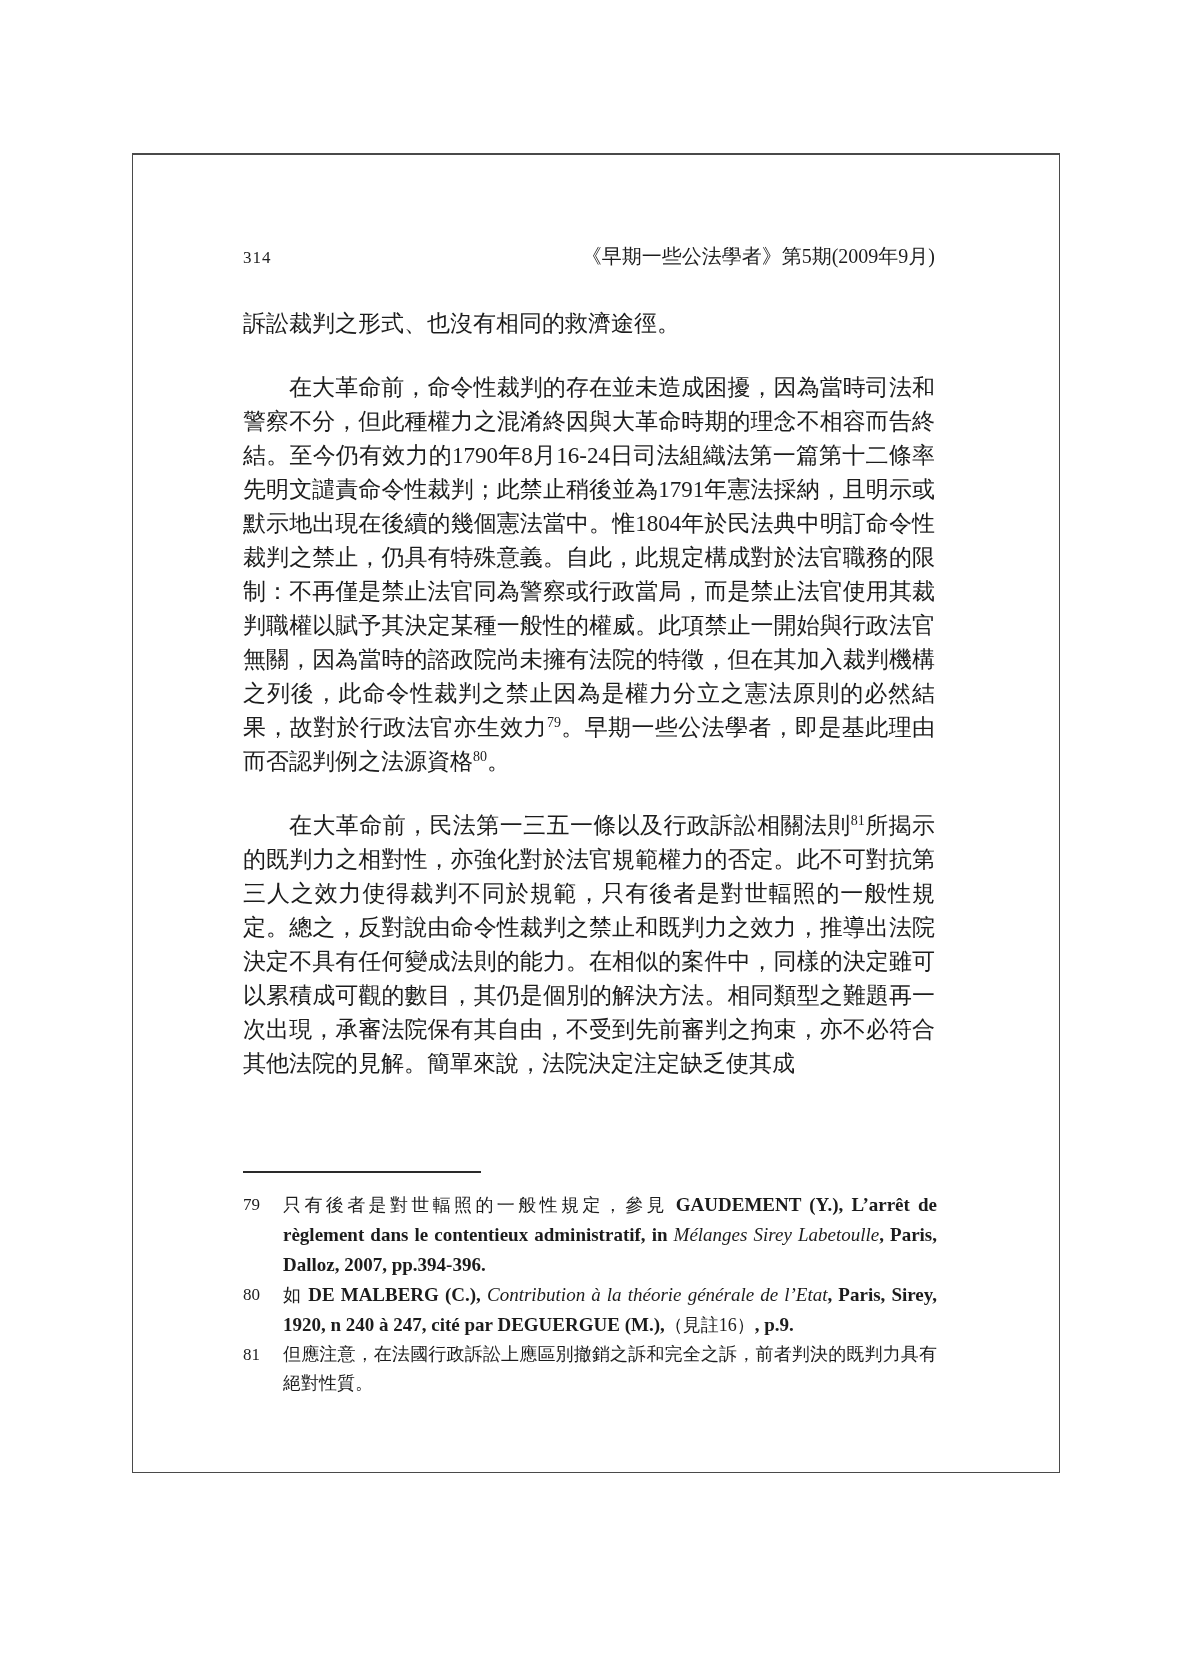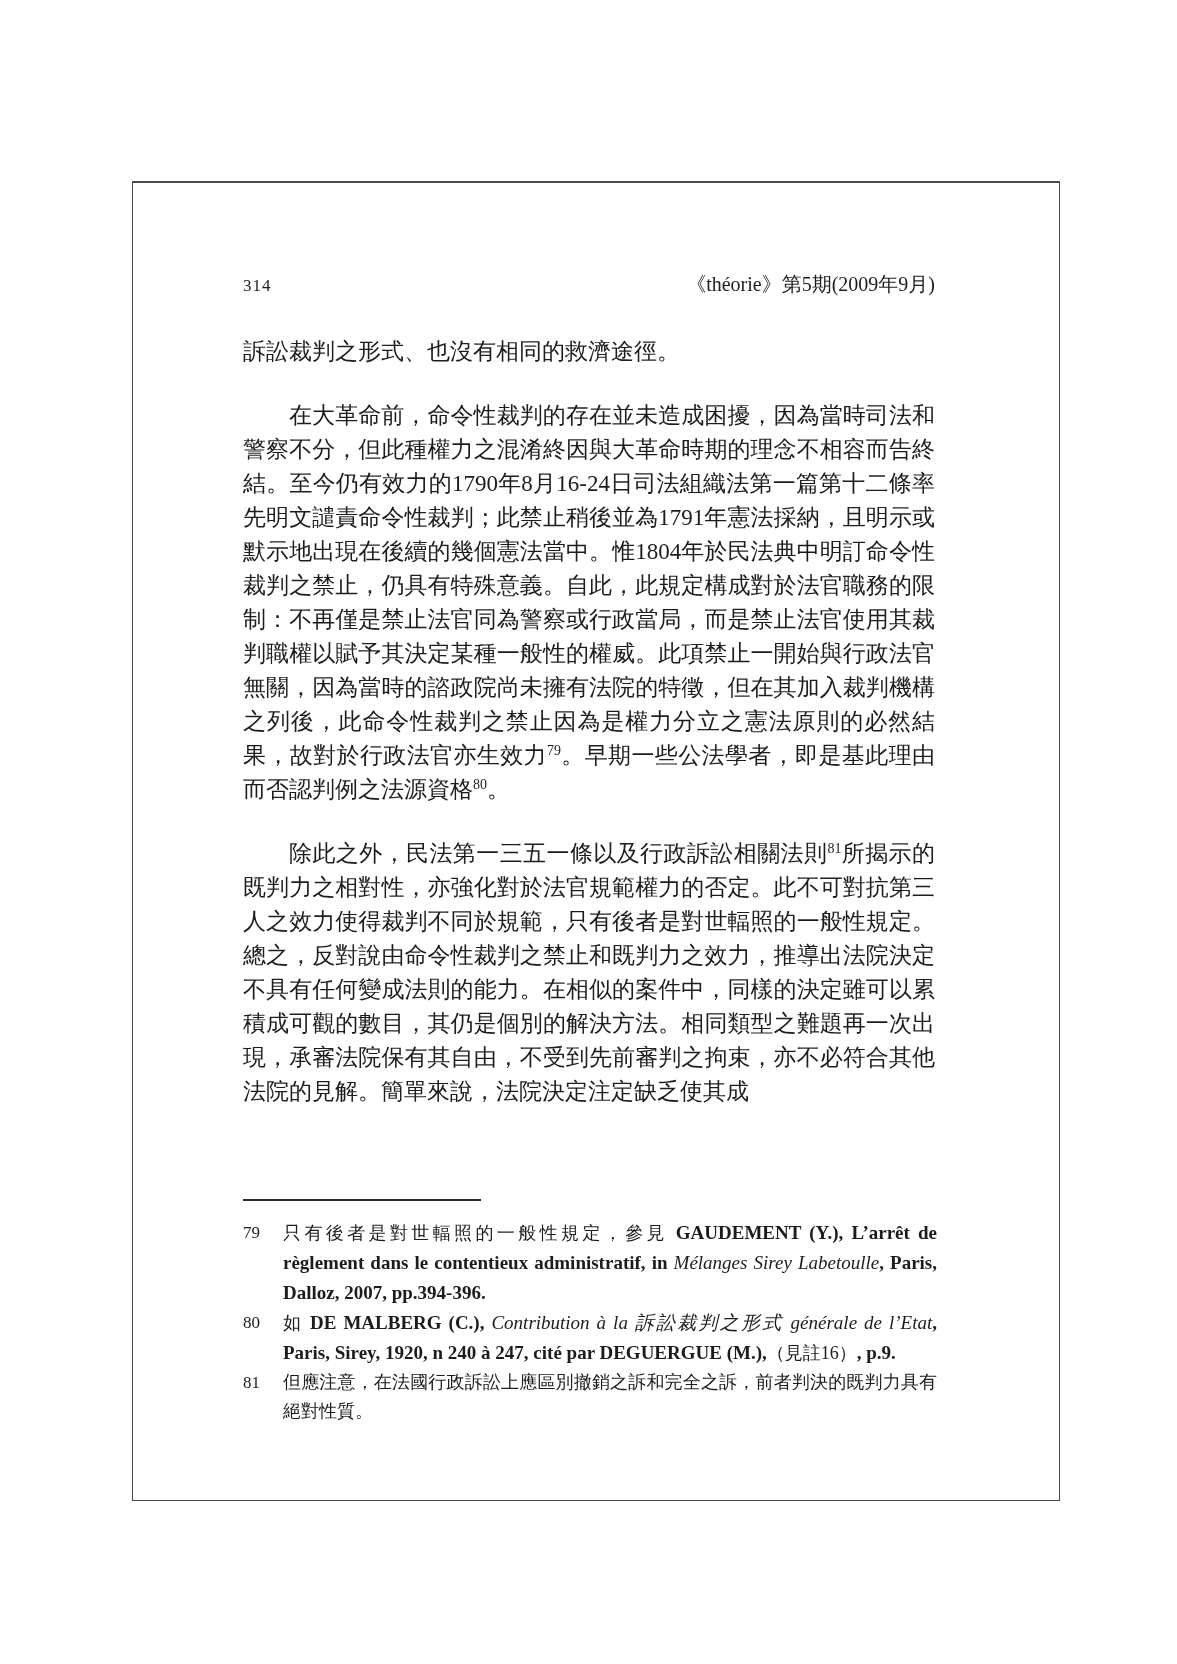--- a/index.html
+++ b/index.html
@@ -19,21 +19,20 @@
   .page-card {
     position: absolute;
     left: 132px;
     top: 153px;
     width: 928px;
     height: 1320px;
     background: #ffffff;
     border: 1px solid #4a4a4a;
     border-top-width: 2px;
     box-sizing: border-box;
-    margin-top: 28px;
   }
   .header {
     position: absolute;
     top: 88px;
     left: 110px;
     width: 692px;
     display: flex;
     justify-content: space-between;
     align-items: baseline;
   }
@@ -98,43 +97,43 @@
   .i { font-style: italic; }
 </style>
 </head>
 <body>
 
 <div class="viewport">
   <div class="page-card">
 
     <div class="header">
       <span class="page-num">314</span>
-      <span class="journal">《théorie》第5期(2009年9月)</span>
+      <span class="journal">《早期一些公法學者》第5期(2009年9月)</span>
     </div>
 
     <div class="content">
       <p class="para no-indent"><span>訴訟裁判之形式、也沒有相同的救濟途徑。</span></p>
 
       <p class="para"><span>在大革命前，命令性裁判的存在並未造成困擾，因為當時司法和警察不分，但此種權力之混淆終因與大革命時期的理念不相容而告終結。至今仍有效力的1790年8月16-24日司法組織法第一篇第十二條率先明文譴責命令性裁判；此禁止稍後並為1791年憲法採納，且明示或默示地出現在後續的幾個憲法當中。惟1804年於民法典中明訂命令性裁判之禁止，仍具有特殊意義。自此，此規定構成對於法官職務的限制：不再僅是禁止法官同為警察或行政當局，而是禁止法官使用其裁判職權以賦予其決定某種一般性的權威。此項禁止一開始與行政法官無關，因為當時的諮政院尚未擁有法院的特徵，但在其加入裁判機構之列後，此命令性裁判之禁止因為是權力分立之憲法原則的必然結果，故對於行政法官亦生效力</span><sup class="fn-ref">79</sup><span>。早期一些公法學者，即是基此理由而否認判例之法源資格</span><sup class="fn-ref">80</sup><span>。</span></p>
 
-      <p class="para"><span>除此之外，民法第一三五一條以及行政訴訟相關法則</span><sup class="fn-ref">81</sup><span>所揭示的既判力之相對性，亦強化對於法官規範權力的否定。此不可對抗第三人之效力使得裁判不同於規範，只有後者是對世輻照的一般性規定。總之，反對說由命令性裁判之禁止和既判力之效力，推導出法院決定不具有任何變成法則的能力。在相似的案件中，同樣的決定雖可以累積成可觀的數目，其仍是個別的解決方法。相同類型之難題再一次出現，承審法院保有其自由，不受到先前審判之拘束，亦不必符合其他法院的見解。簡單來說，法院決定注定缺乏使其成</span></p>
+      <p class="para"><span>在大革命前，民法第一三五一條以及行政訴訟相關法則</span><sup class="fn-ref">81</sup><span>所揭示的既判力之相對性，亦強化對於法官規範權力的否定。此不可對抗第三人之效力使得裁判不同於規範，只有後者是對世輻照的一般性規定。總之，反對說由命令性裁判之禁止和既判力之效力，推導出法院決定不具有任何變成法則的能力。在相似的案件中，同樣的決定雖可以累積成可觀的數目，其仍是個別的解決方法。相同類型之難題再一次出現，承審法院保有其自由，不受到先前審判之拘束，亦不必符合其他法院的見解。簡單來說，法院決定注定缺乏使其成</span></p>
     </div>
 
     <div class="footnote-sep"></div>
 
     <div class="footnotes">
 
       <div class="fn">
         <span class="fn-num">79</span>
         <span class="fn-text"><span>只有後者是對世輻照的一般性規定，參見 </span><span class="lat b">GAUDEMENT (Y.), L’arrêt de règlement dans le contentieux administratif, in </span><span class="lat i">Mélanges Sirey Labetoulle</span><span class="lat b">, Paris, Dalloz, 2007, pp.394-396.</span></span>
       </div>
 
       <div class="fn">
         <span class="fn-num">80</span>
-        <span class="fn-text"><span>如 </span><span class="lat b">DE MALBERG (C.), </span><span class="lat i">Contribution à la 訴訟裁判之形式 générale de l’Etat</span><span class="lat b">, Paris, Sirey, 1920, n 240 à 247, cité par DEGUERGUE (M.),</span><span>（見註16）</span><span class="lat b">, p.9.</span></span>
+        <span class="fn-text"><span>如 </span><span class="lat b">DE MALBERG (C.), </span><span class="lat i">Contribution à la théorie générale de l’Etat</span><span class="lat b">, Paris, Sirey, 1920, n 240 à 247, cité par DEGUERGUE (M.),</span><span>（見註16）</span><span class="lat b">, p.9.</span></span>
       </div>
 
       <div class="fn">
         <span class="fn-num">81</span>
         <span class="fn-text"><span>但應注意，在法國行政訴訟上應區別撤銷之訴和完全之訴，前者判決的既判力具有絕對性質。</span></span>
       </div>
 
     </div>
   </div>
 </div>

